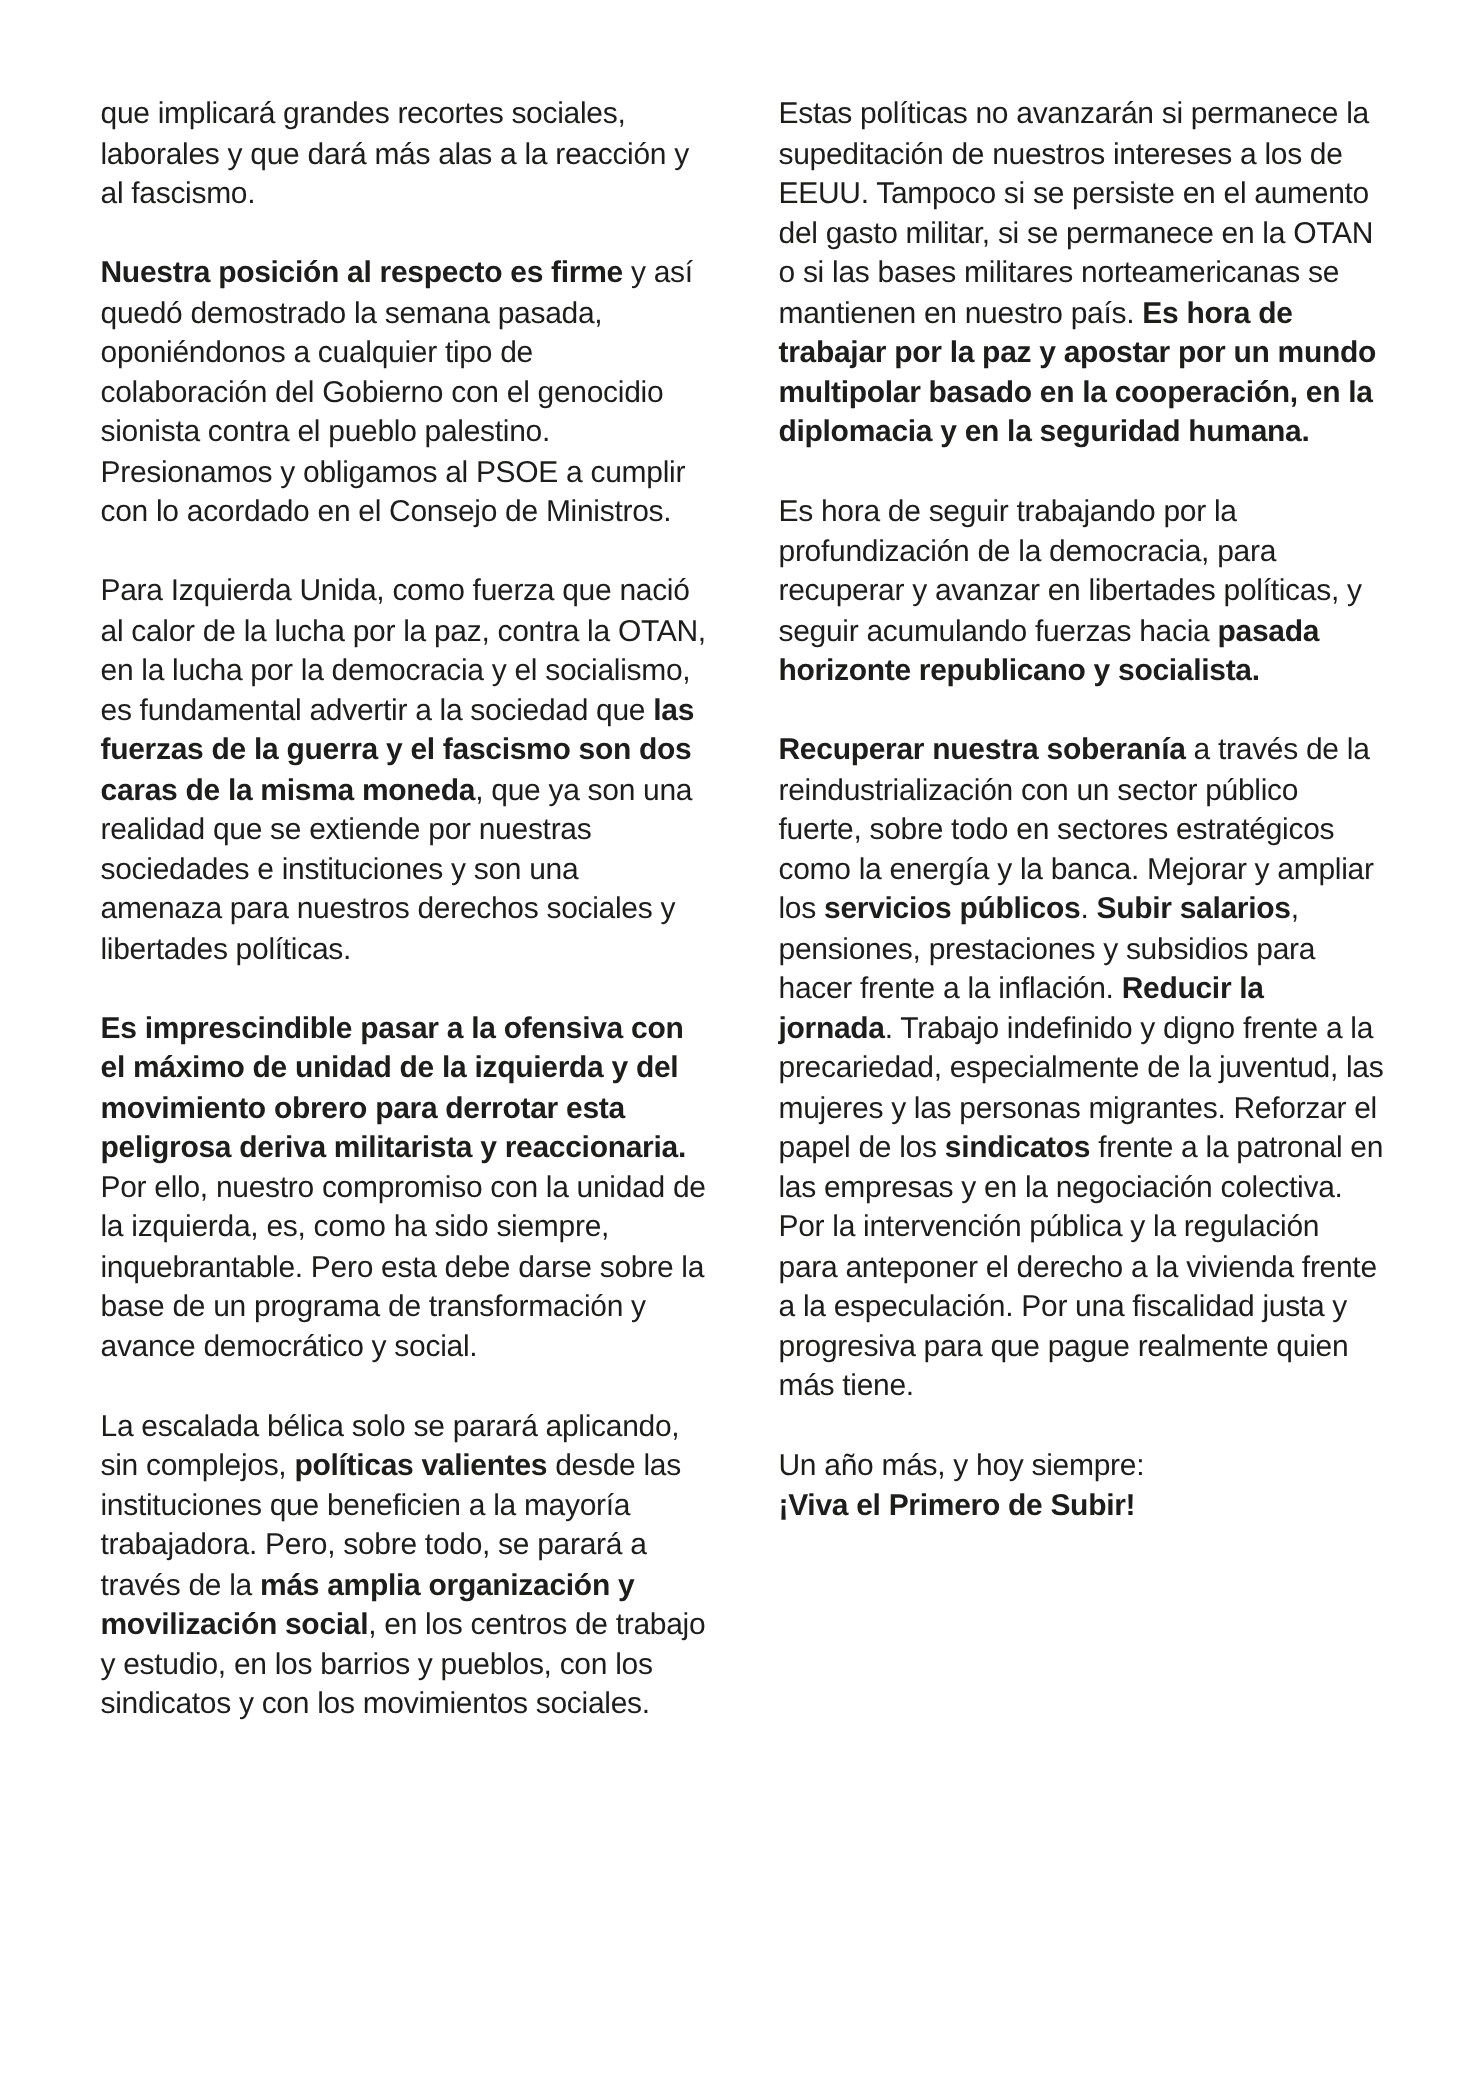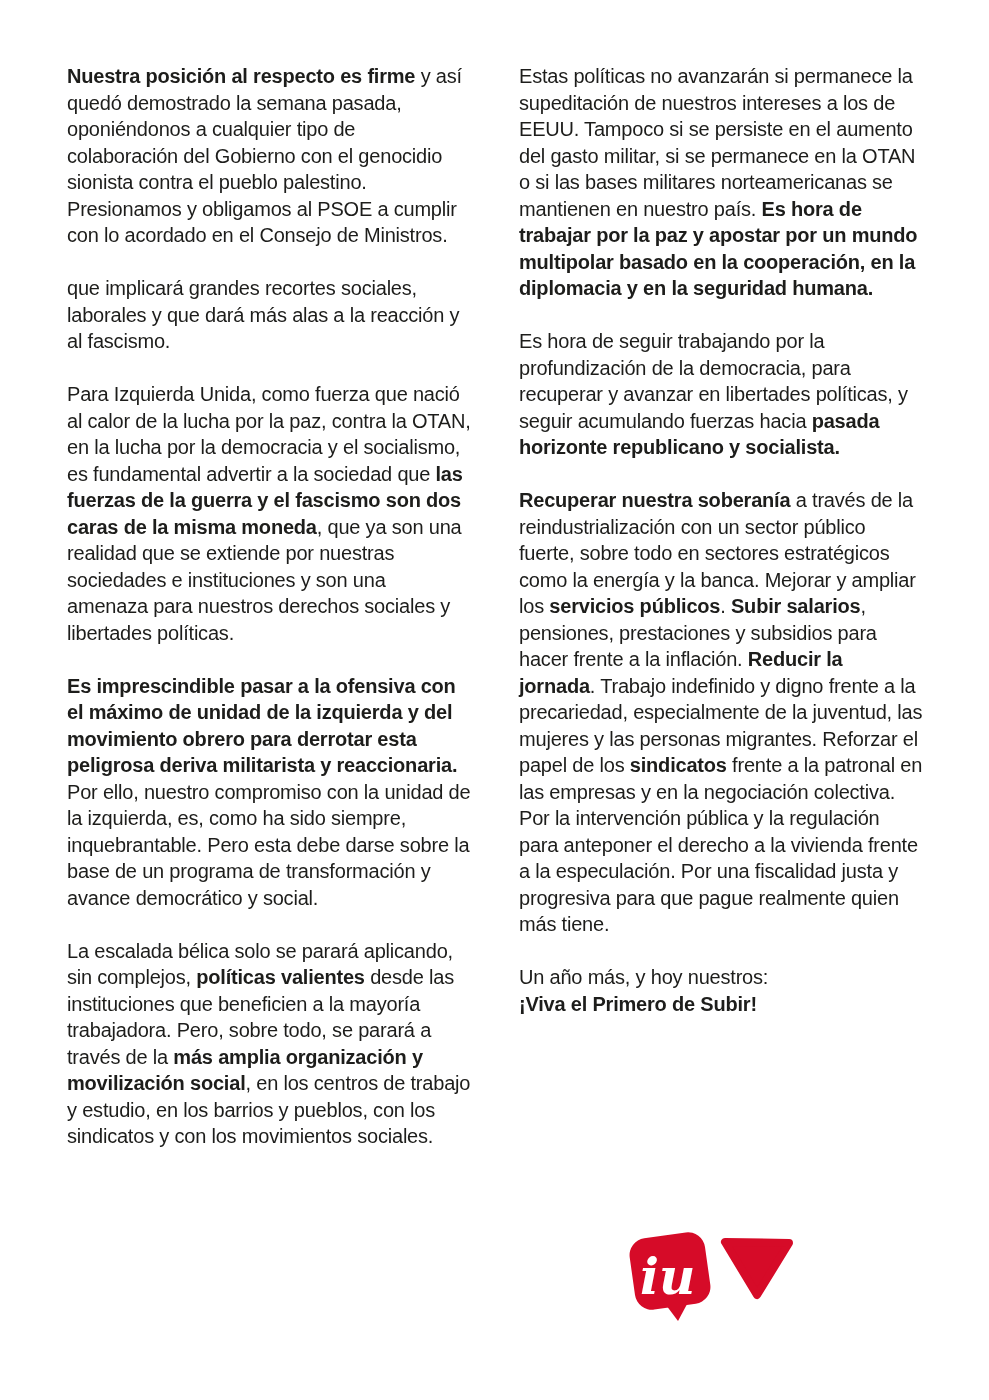--- a/index.html
+++ b/index.html
@@ -41,43 +41,31 @@
   .logo .bubble-svg { left: 0; top: 0; }
   .logo .triangle-svg { left: 91px; top: 8px; }
 </style>
 </head>
 <body>
 
 <div class="page">
   <div class="columns">
 
     <div class="col">
+      <p><span>que implicará grandes recortes sociales, laborales y que dará más alas a la reacción y al fascismo.</span></p>
       <p><strong>Nuestra posición al respecto es firme</strong><span> y así quedó demostrado la semana pasada, oponiéndonos a cualquier tipo de colaboración del Gobierno con el genocidio sionista contra el pueblo palestino. Presionamos y obligamos al PSOE a cumplir con lo acordado en el Consejo de Ministros.</span></p>
-      <p><span>que implicará grandes recortes sociales, laborales y que dará más alas a la reacción y al fascismo.</span></p>
       <p><span>Para Izquierda Unida, como fuerza que nació al calor de la lucha por la paz, contra la OTAN, en la lucha por la democracia y el socialismo, es fundamental advertir a la sociedad que </span><strong>las fuerzas de la guerra y el fascismo son dos caras de la misma moneda</strong><span>, que ya son una realidad que se extiende por nuestras sociedades e instituciones y son una amenaza para nuestros derechos sociales y libertades políticas.</span></p>
       <p><strong>Es imprescindible pasar a la ofensiva con el máximo de unidad de la izquierda y del movimiento obrero para derrotar esta peligrosa deriva militarista y reaccionaria.</strong><span> Por ello, nuestro compromiso con la unidad de la izquierda, es, como ha sido siempre, inquebrantable. Pero esta debe darse sobre la base de un programa de transformación y avance democrático y social.</span></p>
       <p><span>La escalada bélica solo se parará aplicando, sin complejos, </span><strong>políticas valientes</strong><span> desde las instituciones que beneficien a la mayoría trabajadora. Pero, sobre todo, se parará a través de la </span><strong>más amplia organización y movilización social</strong><span>, en los centros de trabajo y estudio, en los barrios y pueblos, con los sindicatos y con los movimientos sociales.</span></p>
     </div>
 
     <div class="col">
       <p><span>Estas políticas no avanzarán si permanece la supeditación de nuestros intereses a los de EEUU. Tampoco si se persiste en el aumento del gasto militar, si se permanece en la OTAN o si las bases militares norteamericanas se mantienen en nuestro país. </span><strong>Es hora de trabajar por la paz y apostar por un mundo multipolar basado en la cooperación, en la diplomacia y en la seguridad humana.</strong></p>
       <p><span>Es hora de seguir trabajando por la profundización de la democracia, para recuperar y avanzar en libertades políticas, y seguir acumulando fuerzas hacia </span><strong>pasada horizonte republicano y socialista.</strong></p>
       <p><strong>Recuperar nuestra soberanía</strong><span> a través de la reindustrialización con un sector público fuerte, sobre todo en sectores estratégicos como la energía y la banca. Mejorar y ampliar los </span><strong>servicios públicos</strong><span>. </span><strong>Subir salarios</strong><span>, pensiones, prestaciones y subsidios para hacer frente a la inflación. </span><strong>Reducir la jornada</strong><span>. Trabajo indefinido y digno frente a la precariedad, especialmente de la juventud, las mujeres y las personas migrantes. Reforzar el papel de los </span><strong>sindicatos</strong><span> frente a la patronal en las empresas y en la negociación colectiva. Por la intervención pública y la regulación para anteponer el derecho a la vivienda frente a la especulación. Por una fiscalidad justa y progresiva para que pague realmente quien más tiene.</span></p>
-      <p><span>Un año más, y hoy nuestros:</span><br>
+      <p><span>Un año más, y hoy siempre:</span><br>
       <strong>¡Viva el Primero de Subir!</strong><br>
       </p>
     </div>
 
   </div>
 
-  <div class="logo">
-    <svg class="bubble-svg" width="90" height="100" viewBox="0 0 90 100">
-      <g>
-        <rect x="5" y="8" width="76" height="72" rx="17" fill="#d60b28" transform="rotate(-8 43 44)"></rect>
-        <path d="M33 70 L66 66 L51 94 Z" fill="#d60b28"></path>
-      </g>
-      <text x="13" y="67" font-family="DejaVu Serif, serif" font-style="italic" font-weight="bold" font-size="50" fill="#ffffff">iu</text>
-    </svg>
-    <svg class="triangle-svg" width="78" height="68" viewBox="0 0 78 68">
-      <path d="M7 7 L71 8 L39 60 Z" fill="#d60b28" stroke="#d60b28" stroke-width="8" stroke-linejoin="round"></path>
-    </svg>
-  </div>
 </div>
 
 </body></html>

